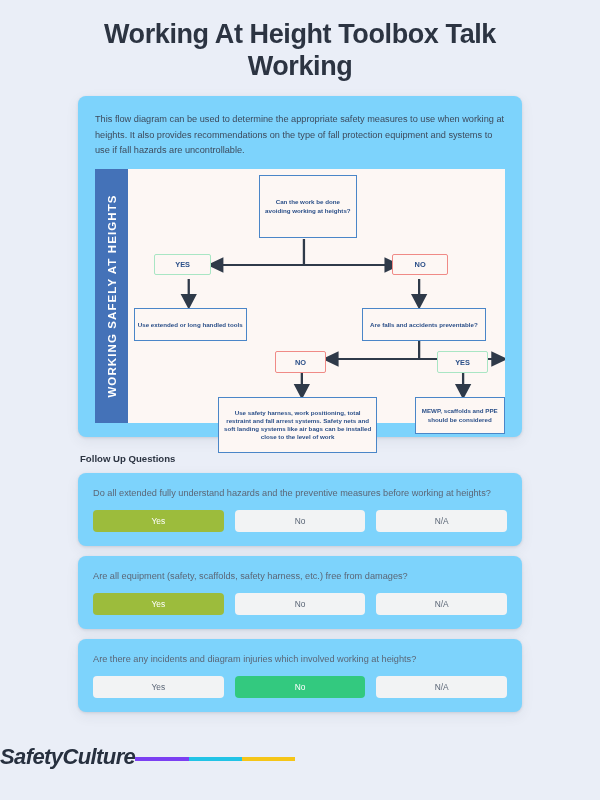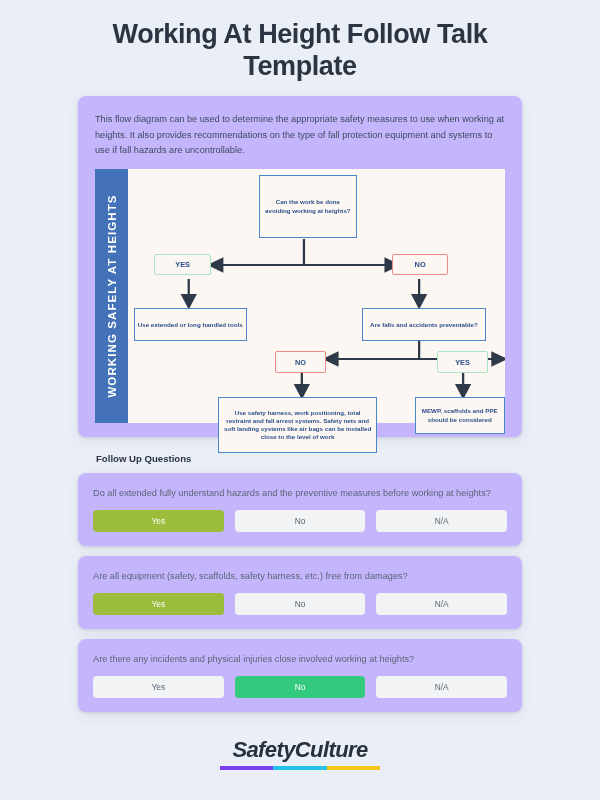--- a/index.html
+++ b/index.html
@@ -18,21 +18,21 @@
     font-size: 27px;
     font-weight: bold;
     letter-spacing: -0.4px;
     line-height: 32px;
     padding: 18px 60px 0 60px;
   }
 
   
   .cards { position: absolute; left: 78px; top: 96px; width: 444px; }
   .card {
-    background: #c4b5fd;
+    background: #7dd3fc;
     border-radius: 8px;
     box-shadow: 0 1px 3px rgba(40,50,70,.13), 0 4px 14px rgba(40,50,70,.07);
   }
 
   
   .card-diagram { padding: 16px 17px 14px 17px; }
   .intro {
     color: #3d4a5c;
     font-size: 9.2px;
     line-height: 15.5px;
@@ -78,21 +78,21 @@
     font-size: 7.4px;
     font-weight: bold;
     display: flex; align-items: center; justify-content: center;
     background: #fdf7f4;
   }
   .badge.yes { border: 1.4px solid #a9e6c4; color: #2b4f88; }
   .badge.no  { border: 1.4px solid #f08a86; color: #2b4f88; }
 
   
   .section-heading {
-    margin: 16px 0 9px 18px;
+    margin: 16px 0 9px 2px;
     color: #2c3442;
     font-size: 9.6px;
     font-weight: bold;
   }
 
   
   .card-question { padding: 13px 15px 14px 15px; margin-bottom: 10px; }
   .q-text {
     color: #5b6676;
     font-size: 9.2px;
@@ -108,38 +108,38 @@
     color: #5b6676;
     font-size: 8.4px;
     display: flex; align-items: center; justify-content: center;
   }
   .opt.sel-yes { background: #9cbc3c; color: #ffffff; }
   .opt.sel-no  { background: #33c97f; color: #ffffff; }
 
   
   .footer {
     position: absolute; left: 0; right: 0; bottom: 30px;
-    display: flex; flex-direction: column; align-items: center;
+    display: flex; align-items: center;
   }
   .logo-text {
     color: #27303f;
     font-size: 22px;
     font-weight: bold;
     font-style: italic;
     letter-spacing: -0.6px;
   }
   .logo-bar { display: flex; width: 160px; height: 4px; margin-top: 3px; }
   .logo-bar i { flex: 1; display: block; }
 </style>
 </head>
 <body>
 
 <div class="page">
 
-  <h1 class="title">Working At Height Follow Talk Template</h1>
+  <h1 class="title">Working At Height Toolbox Talk Working</h1>
 
   <div class="cards">
 
     <div class="card card-diagram">
       <p class="intro">This flow diagram can be used to determine the appropriate safety measures to use when working at heights. It also provides recommendations on the type of fall protection equipment and systems to use if fall hazards are uncontrollable.</p>
 
       <div class="diagram-wrap">
 
         <div class="banner">
           <span>WORKING SAFELY AT HEIGHTS</span>
@@ -229,21 +229,21 @@
     <div class="card card-question">
       <div class="q-text">Are all equipment (safety, scaffolds, safety harness, etc.) free from damages?</div>
       <div class="options">
         <div class="opt sel-yes">Yes</div>
         <div class="opt">No</div>
         <div class="opt">N/A</div>
       </div>
     </div>
 
     <div class="card card-question">
-      <div class="q-text">Are there any incidents and physical injuries close involved working at heights?</div>
+      <div class="q-text">Are there any incidents and diagram injuries which involved working at heights?</div>
       <div class="options">
         <div class="opt">Yes</div>
         <div class="opt sel-no">No</div>
         <div class="opt">N/A</div>
       </div>
     </div>
 
   </div>
 
   <div class="footer">

